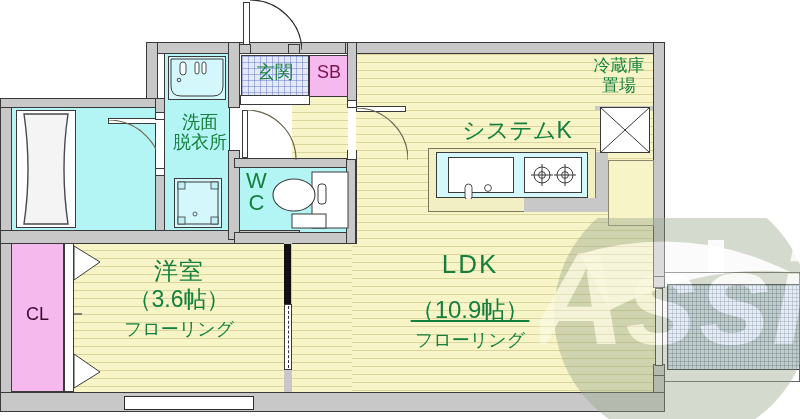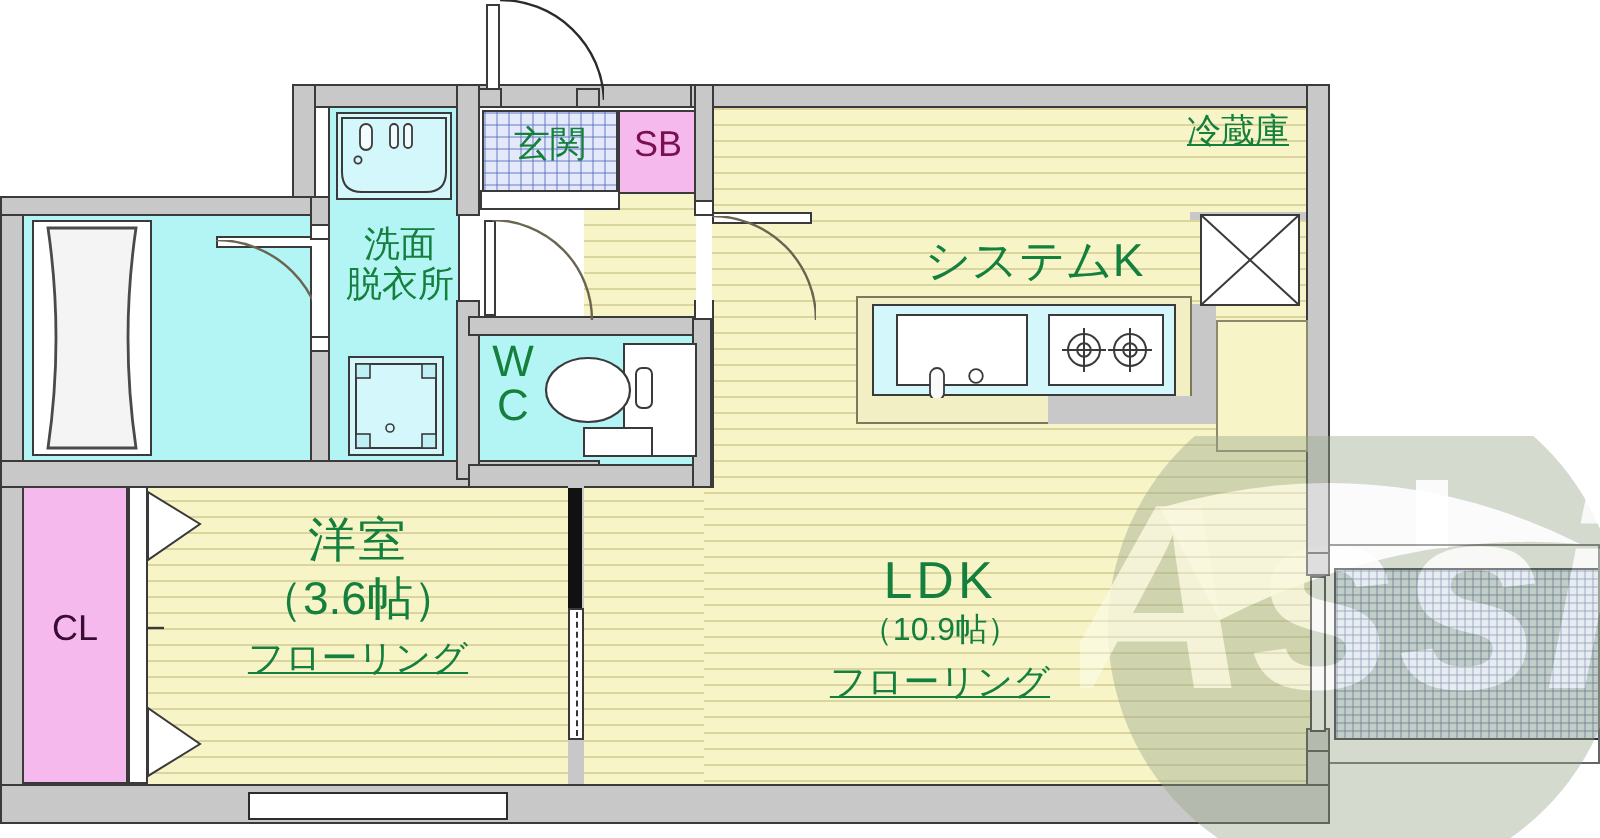--- a/index.html
+++ b/index.html
@@ -44,21 +44,21 @@
   }
 
   
   .fix{background:#ffffff;border:1px solid #3a3a3a;}
   .fix-cy{background:#d4f7fb;border:1px solid #3a3a3a;}
 
   
   .lbl{color:#15803d;white-space:nowrap;text-align:center;line-height:1.12;}
   .lbl-room{font-size:22px;letter-spacing:1px;}
   .lbl-sub{font-size:19px;}
-  .lbl-sm{font-size:16px;text-decoration:underline;}
+  .lbl-sm{font-size:16px;}
   .lbl-mid{font-size:18px;}
   .leaf{background:#ffffff;border:1px solid #3a3a3a;}
 
   
   .slider-dark{background:#111;}
   .slider-light{background:#fdfdfd;border:1px solid #3a3a3a;}
   .slider-dash{border-left:1px dashed #333;}
 
   
   .win{background:#ffffff;border:1px solid #2d2d2d;}
@@ -263,31 +263,32 @@
     <span>CL</span>
   </div>
 
   <div class="abs lbl" style="left:94px;top:258px;width:170px;">
     <div class="lbl-room" style="font-size:24px;">洋室</div>
     <div class="lbl-sub" style="font-size:23px;margin-top:2px;">（3.6帖）</div>
     <div class="lbl-sm" style="font-size:18px;margin-top:6px;">フローリング</div>
   </div>
 
   <div class="abs lbl" style="left:370px;top:250px;width:200px;">
-    <div class="lbl-room" style="font-size:26px;letter-spacing:2px;margin-top:26px;">LDK</div>
-    <div class="lbl-sub" style="font-size:16px;margin-top:2px;">（10.9帖）</div>
+    <div class="lbl-room" style="font-size:26px;letter-spacing:2px;">LDK</div>
+    <div class="lbl-sub" style="font-size:24px;margin-top:18px;text-decoration:underline;">（10.9帖）</div>
     <div class="lbl-sm" style="font-size:18px;margin-top:6px;">フローリング</div>
   </div>
 
   <div class="abs lbl lbl-mid" style="left:452px;top:118px;width:130px;font-size:23px;">
     <span>システムK</span>
   </div>
 
   <div class="abs lbl lbl-sm" style="left:586px;top:56px;width:66px;font-size:17px;line-height:1.2;">
     <div>冷蔵庫</div>
+    <div>置場</div>
   </div>
 
 
   <div id="watermark">
     <svg width="260" height="201" viewBox="0 0 260 201">
       <defs>
         <clipPath id="wmclip">
             <rect x="0" y="0" width="260" height="201"></rect>
           </clipPath>
       </defs>

